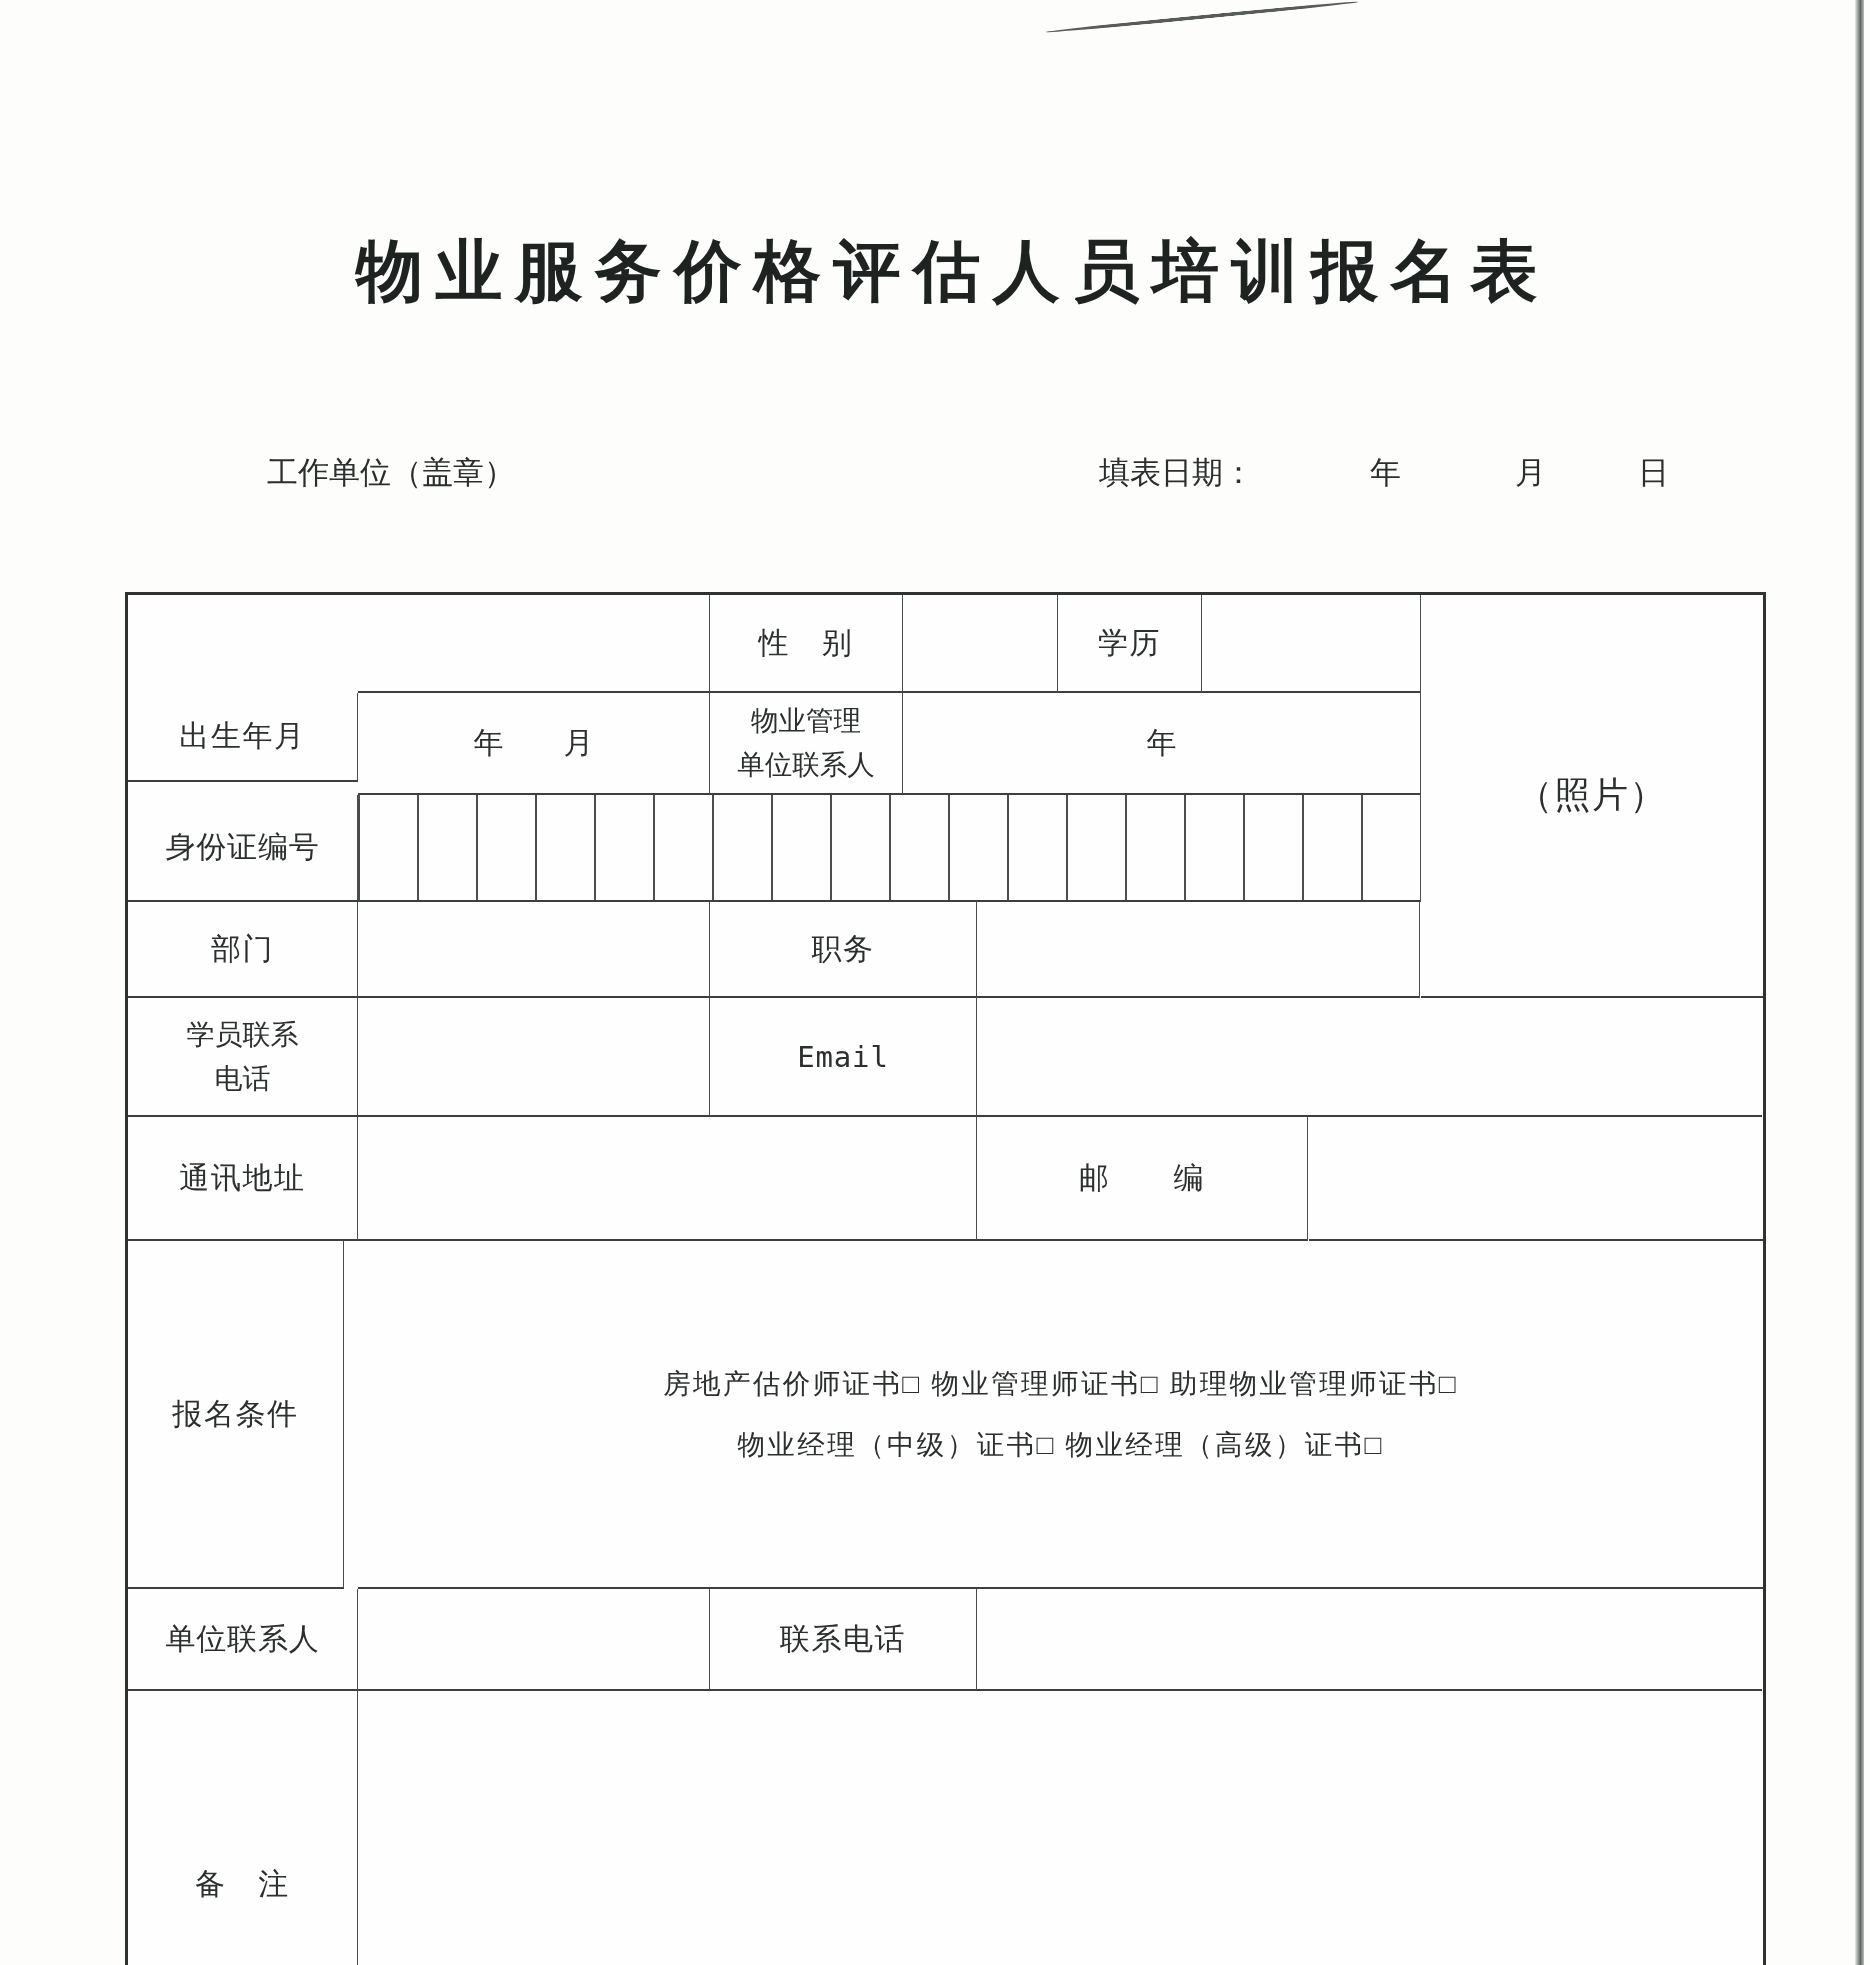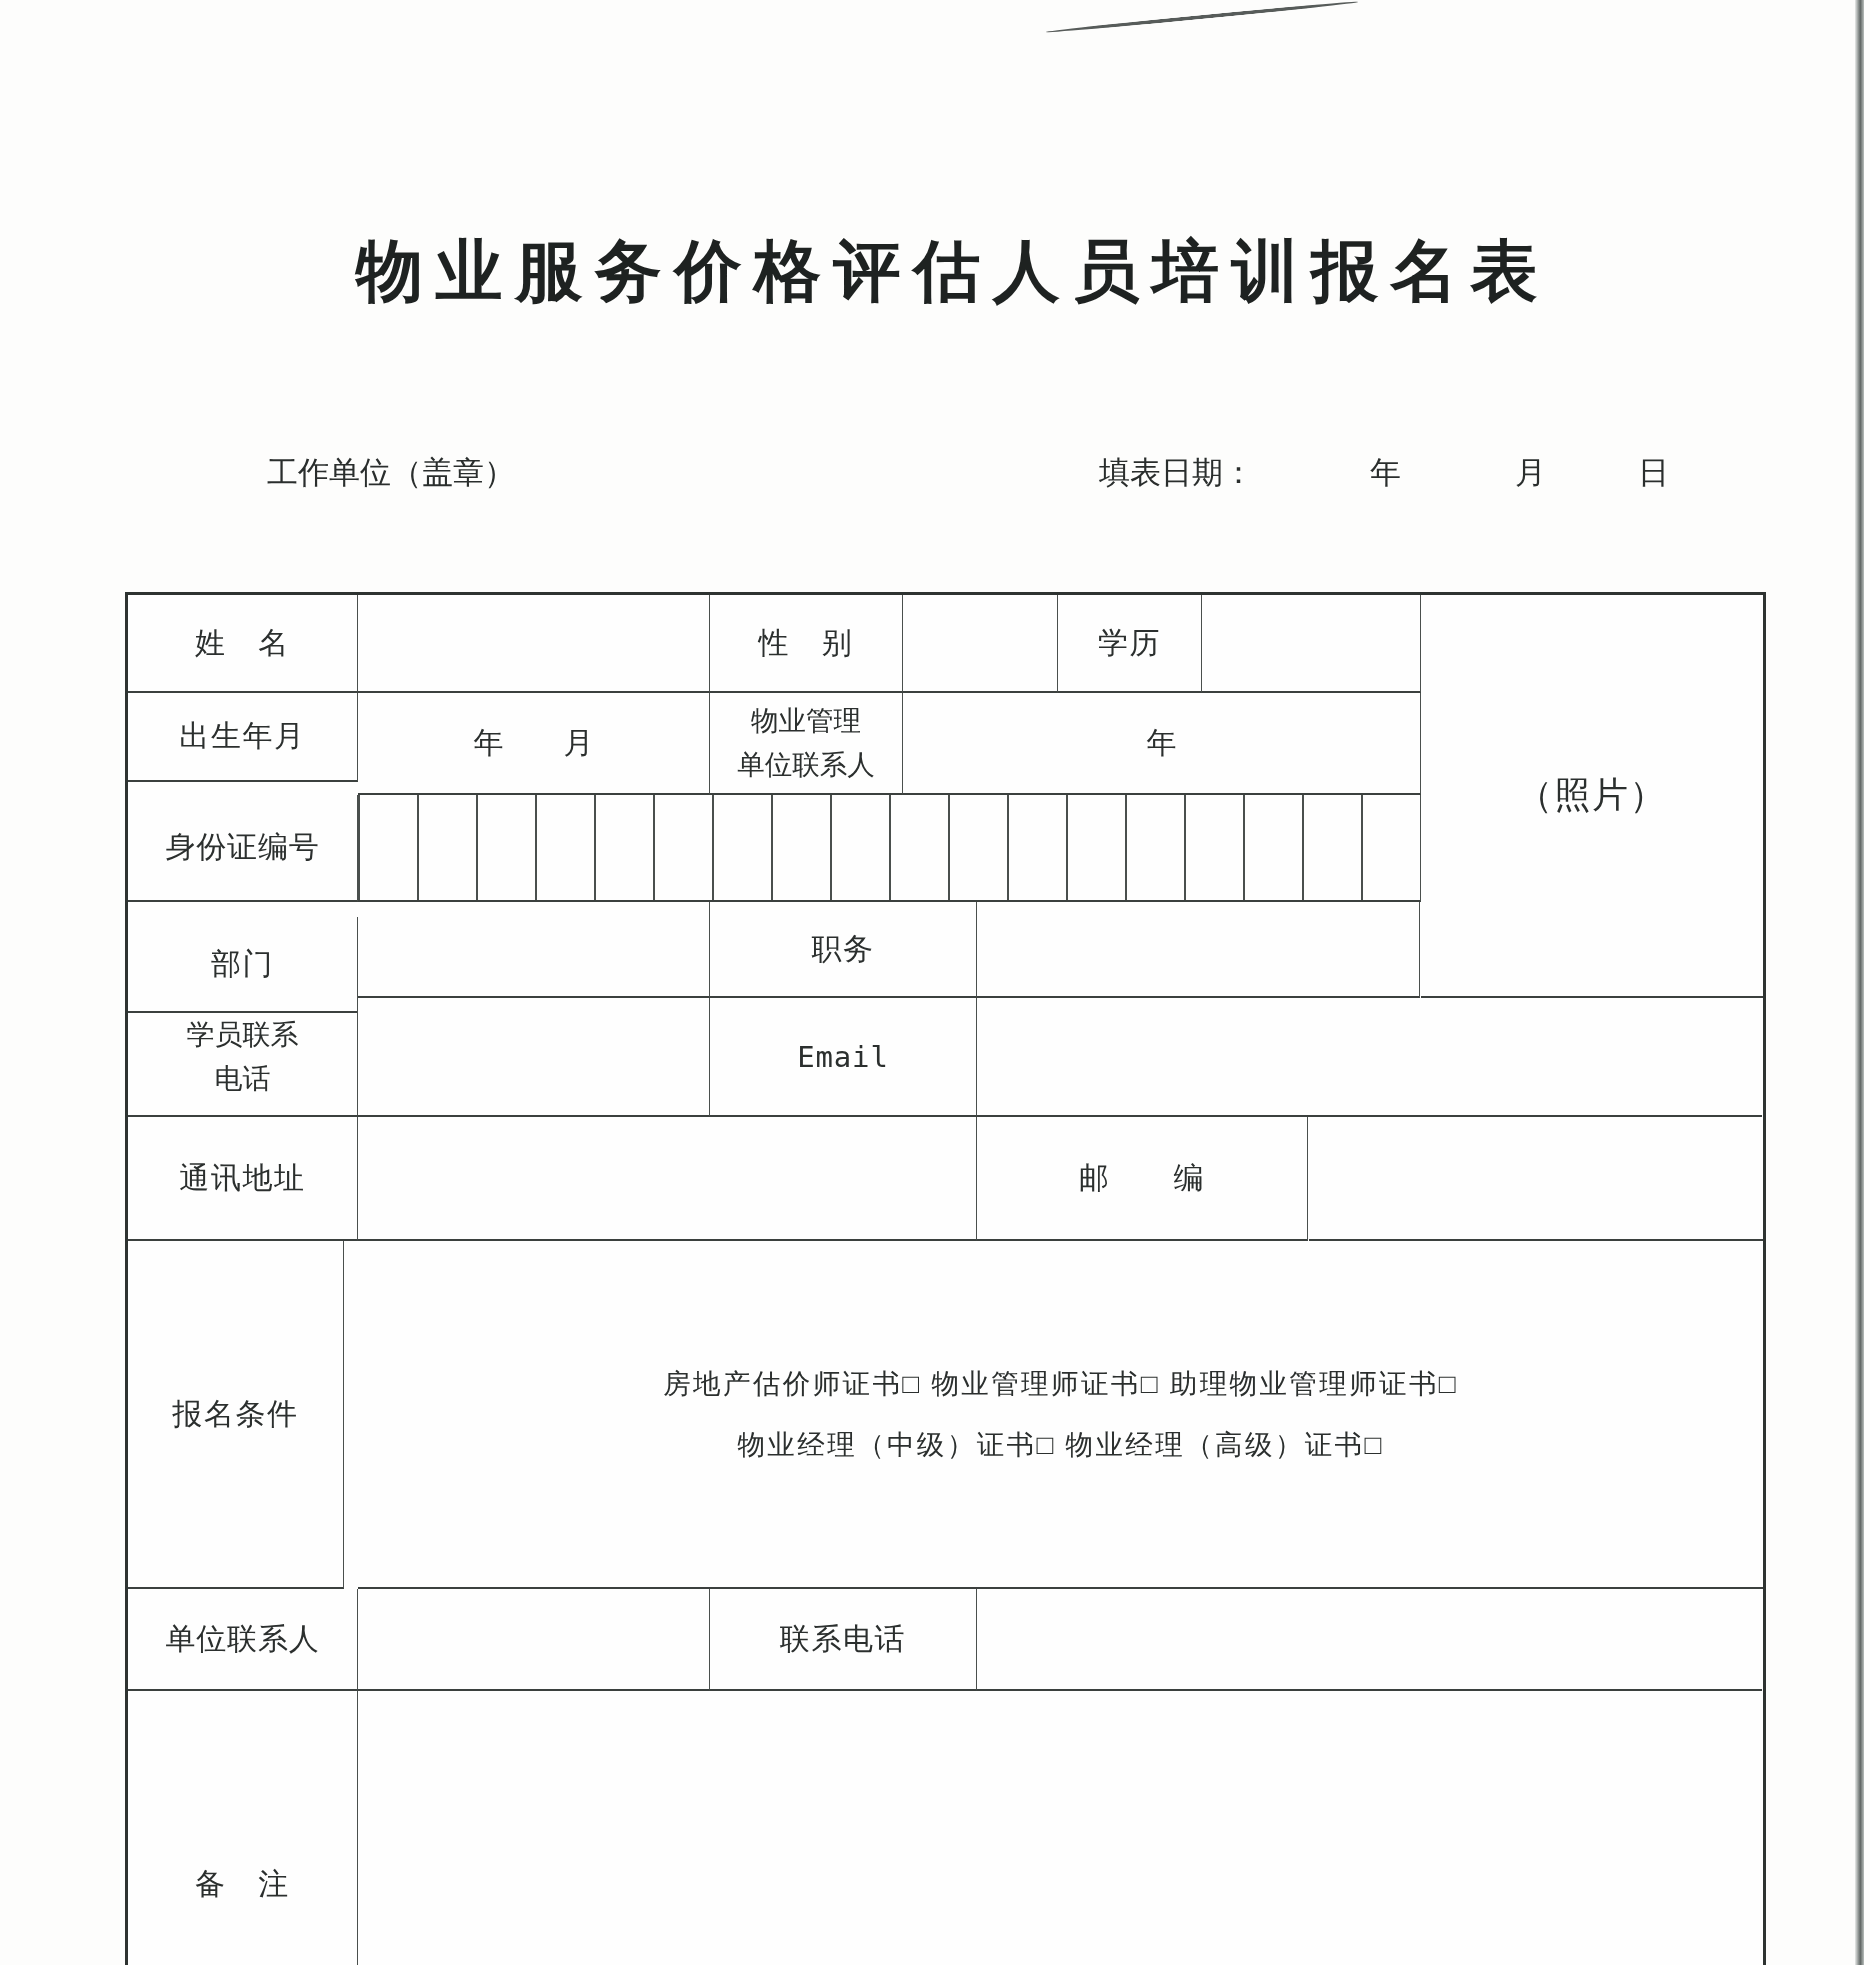--- a/index.html
+++ b/index.html
@@ -81,23 +81,20 @@
     <div class="fill-date">
       <span>填表日期：</span>
       <span class="y">年</span>
       <span class="m">月</span>
       <span class="d">日</span>
     </div>
   </div>
 
   <div class="form-table">
 
-    <div class="cell lbl" style="left:0;top:0;width:230px;height:98px;">
-        <span>姓　名</span>
-      </div>
     <div class="cell" style="left:230px;top:0;width:352px;height:98px;"></div>
     <div class="cell lbl" style="left:582px;top:0;width:193px;height:98px;">
         <span>性　别</span>
       </div>
     <div class="cell" style="left:775px;top:0;width:155px;height:98px;"></div>
     <div class="cell lbl" style="left:930px;top:0;width:144px;height:98px;">
         <span>学历</span>
       </div>
     <div class="cell" style="left:1074px;top:0;width:219px;height:98px;"></div>
 
@@ -117,21 +114,21 @@
     </div>
     <div class="cell" style="left:775px;top:98px;width:518px;height:102px;">
         <span>年</span>
       </div>
 
     <div class="cell lbl" style="left:0;top:200px;width:230px;height:107px;letter-spacing:0.8px;">
         <span>身份证编号</span>
       </div>
     <div class="cell id-grid" style="left: 230px; top: 200px; width: 1063px; height: 107px; --cells: 18;"></div>
 
-    <div class="cell lbl" style="left:0;top:322px;width:230px;height:96px;">
+    <div class="cell lbl" style="left:0;top:307px;width:230px;height:96px;">
         <span>部门</span>
       </div>
     <div class="cell" style="left:230px;top:307px;width:352px;height:96px;"></div>
     <div class="cell lbl" style="left:582px;top:307px;width:267px;height:96px;">
         <span>职务</span>
       </div>
     <div class="cell" style="left:849px;top:307px;width:443px;height:96px;"></div>
 
     <div class="cell two-line" style="left:0;top:403px;width:230px;height:119px;font-size:28px;">
       <span>学员联系</span>

